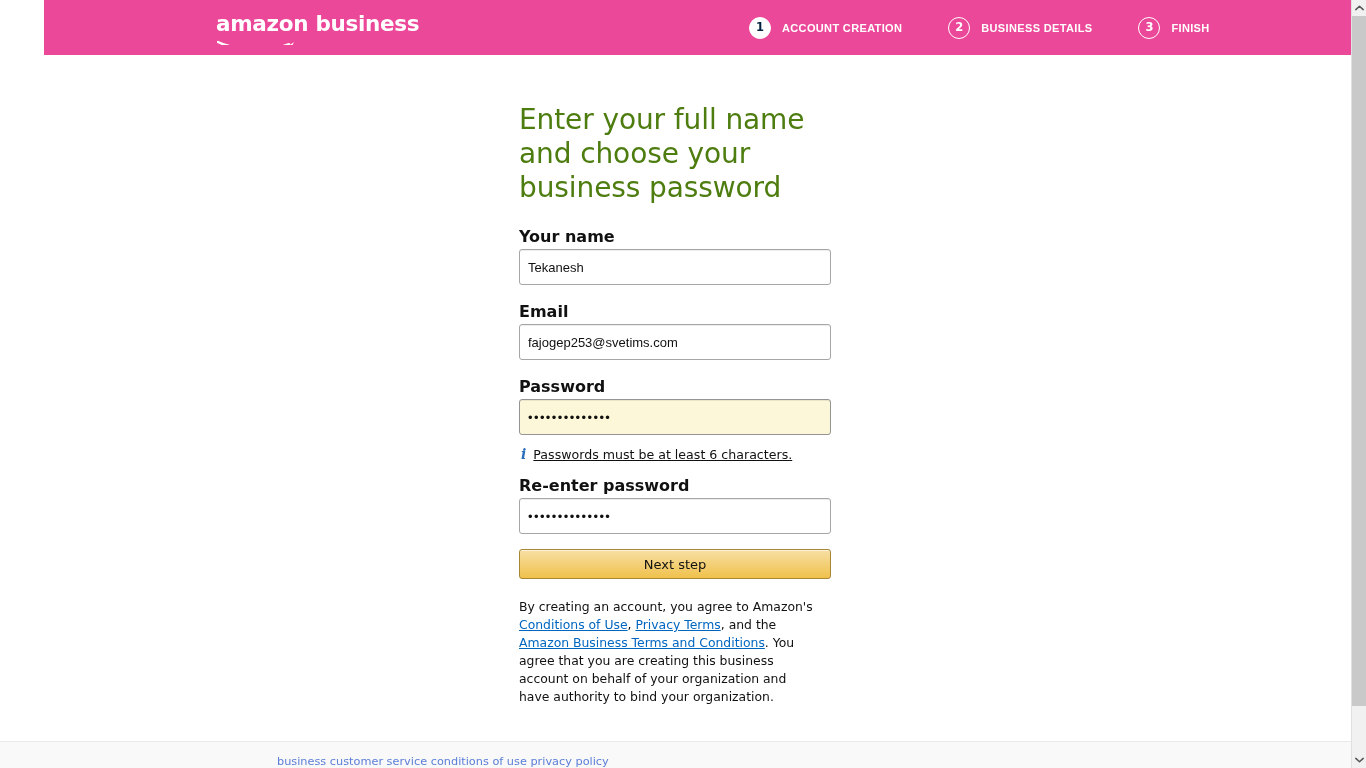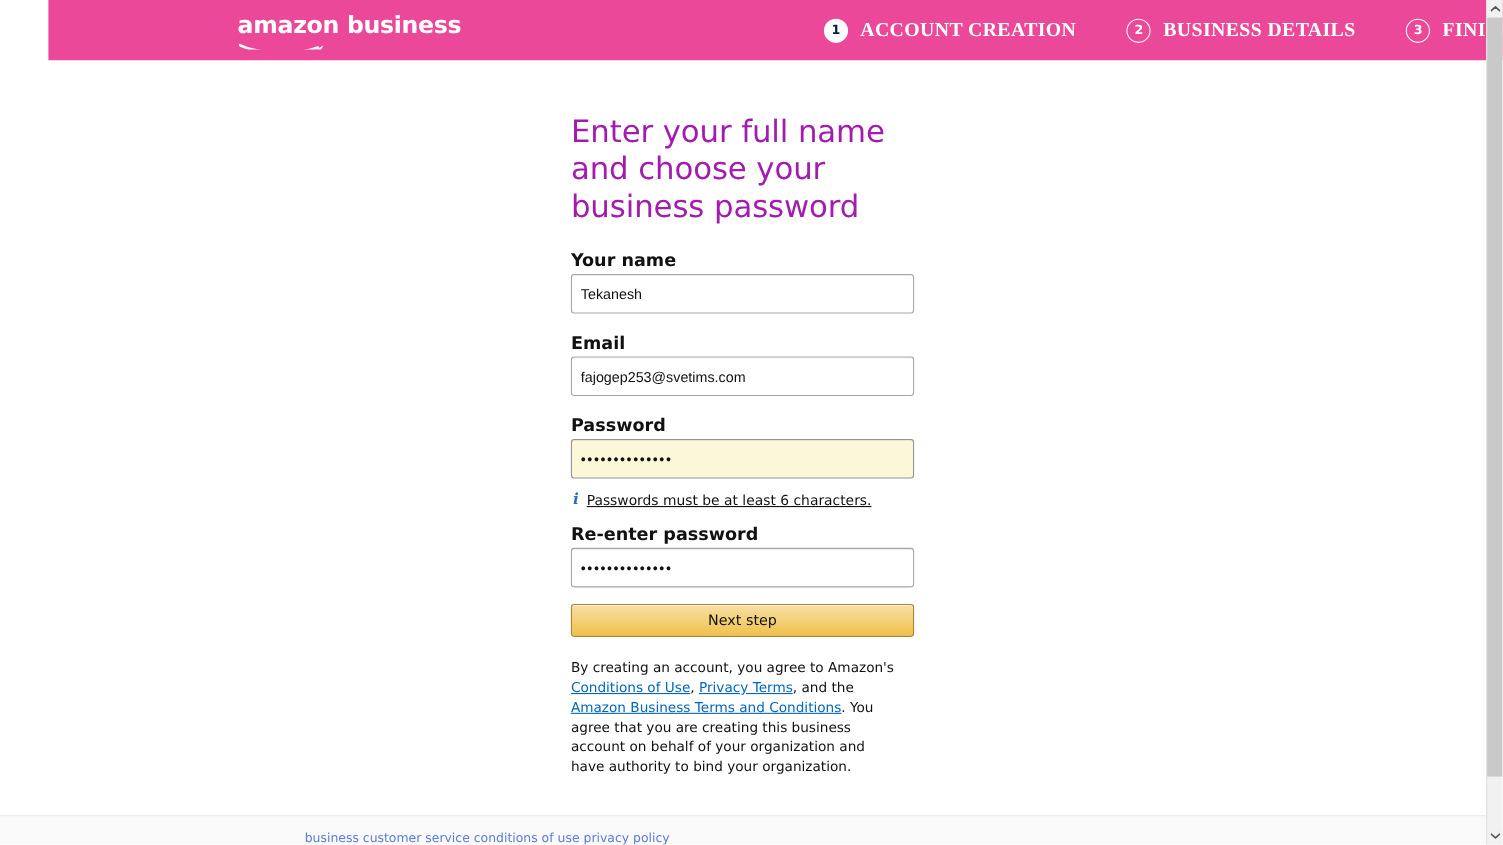--- a/index.html
+++ b/index.html
@@ -88,24 +88,24 @@
     color: #ffffff;
     line-height: 1;
     font-family: "DejaVu Sans", sans-serif;
   }
   .step.active .step-circle {
     background: #ffffff;
     color: #00203f;
   }
   .step-label {
     color: #ffffff;
-    font-size: 18px;
+    font-size: 11px;
     font-weight: 700;
     letter-spacing: 0.35px;
-    font-family: Liberation Serif, serif;
+    font-family: Liberation Sans, sans-serif;
     white-space: nowrap;
   }
 
   
   .content {
     position: absolute;
     top: 55px;
     left: 0;
     width: 1351px;
     height: 686px;
@@ -117,21 +117,21 @@
     left: 519px;
     top: 48px;
     width: 315px;
   }
 
   h1.page-title {
     margin: 0;
     font-size: 28px;
     line-height: 34px;
     font-weight: 400;
-    color: #a21caf;
+    color: #4d7c0f;
     font-family: "DejaVu Sans", sans-serif;
     letter-spacing: -0.1px;
     width: 300px;
   }
 
   .field-group { margin-top: 0; }
   .field-label {
     display: block;
     font-size: 16px;
     font-weight: 700;

